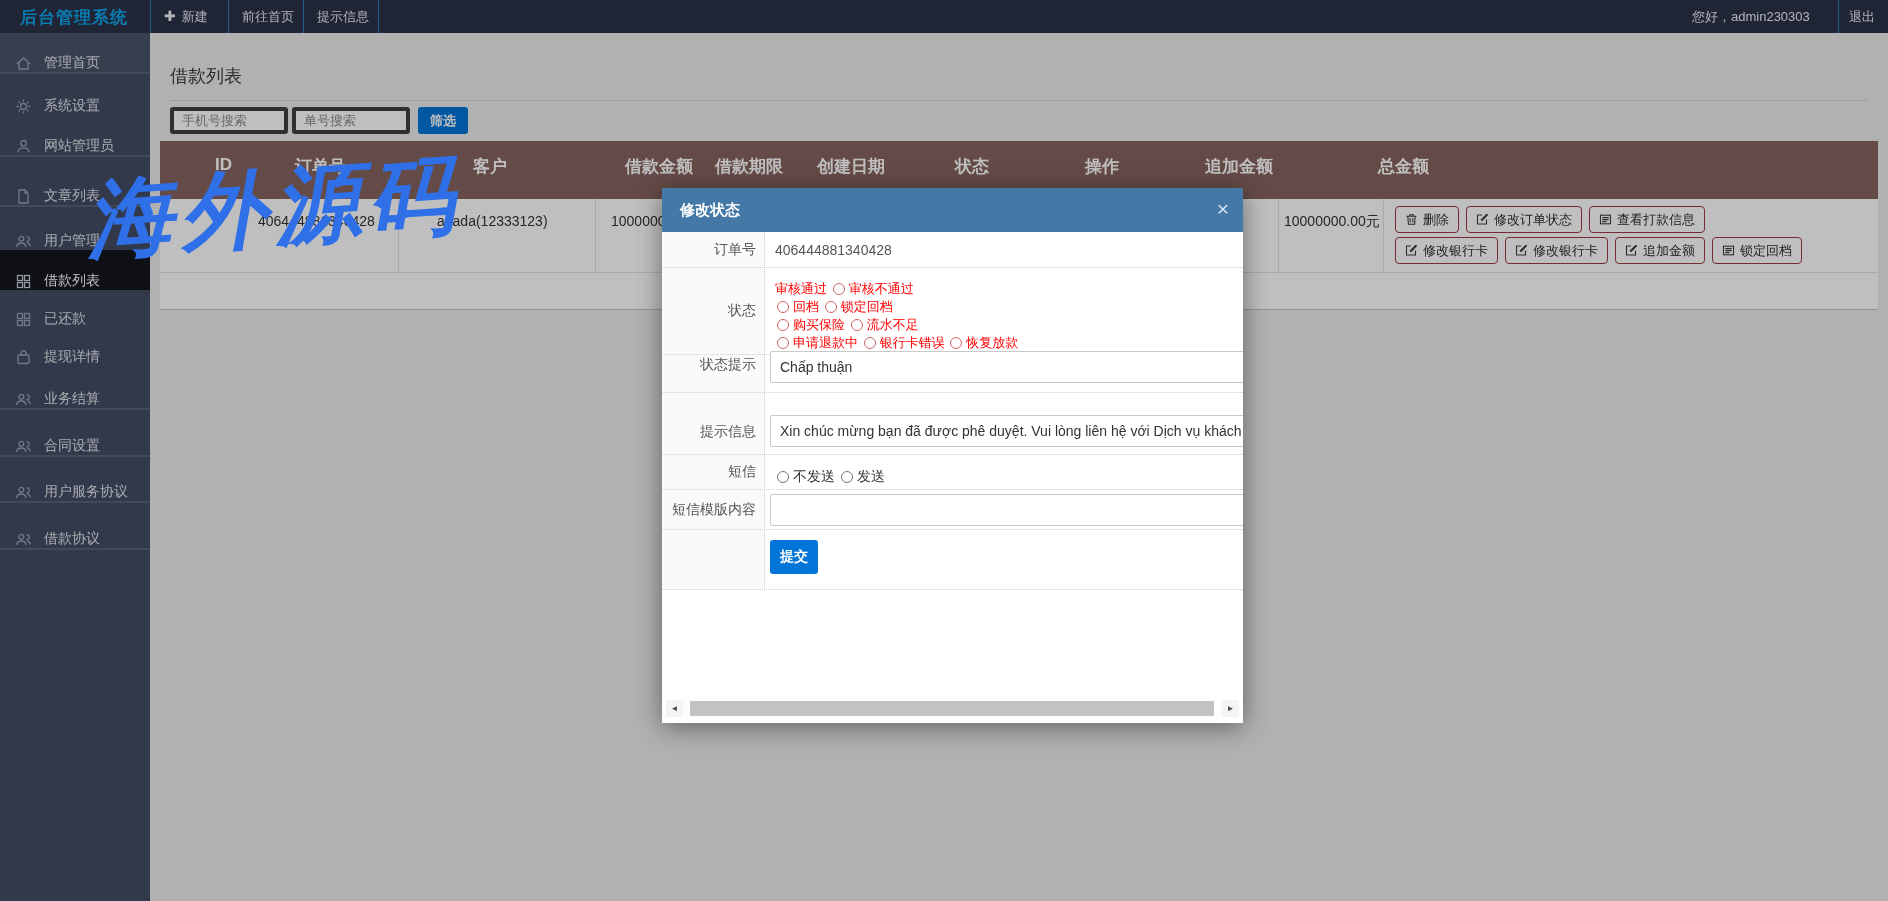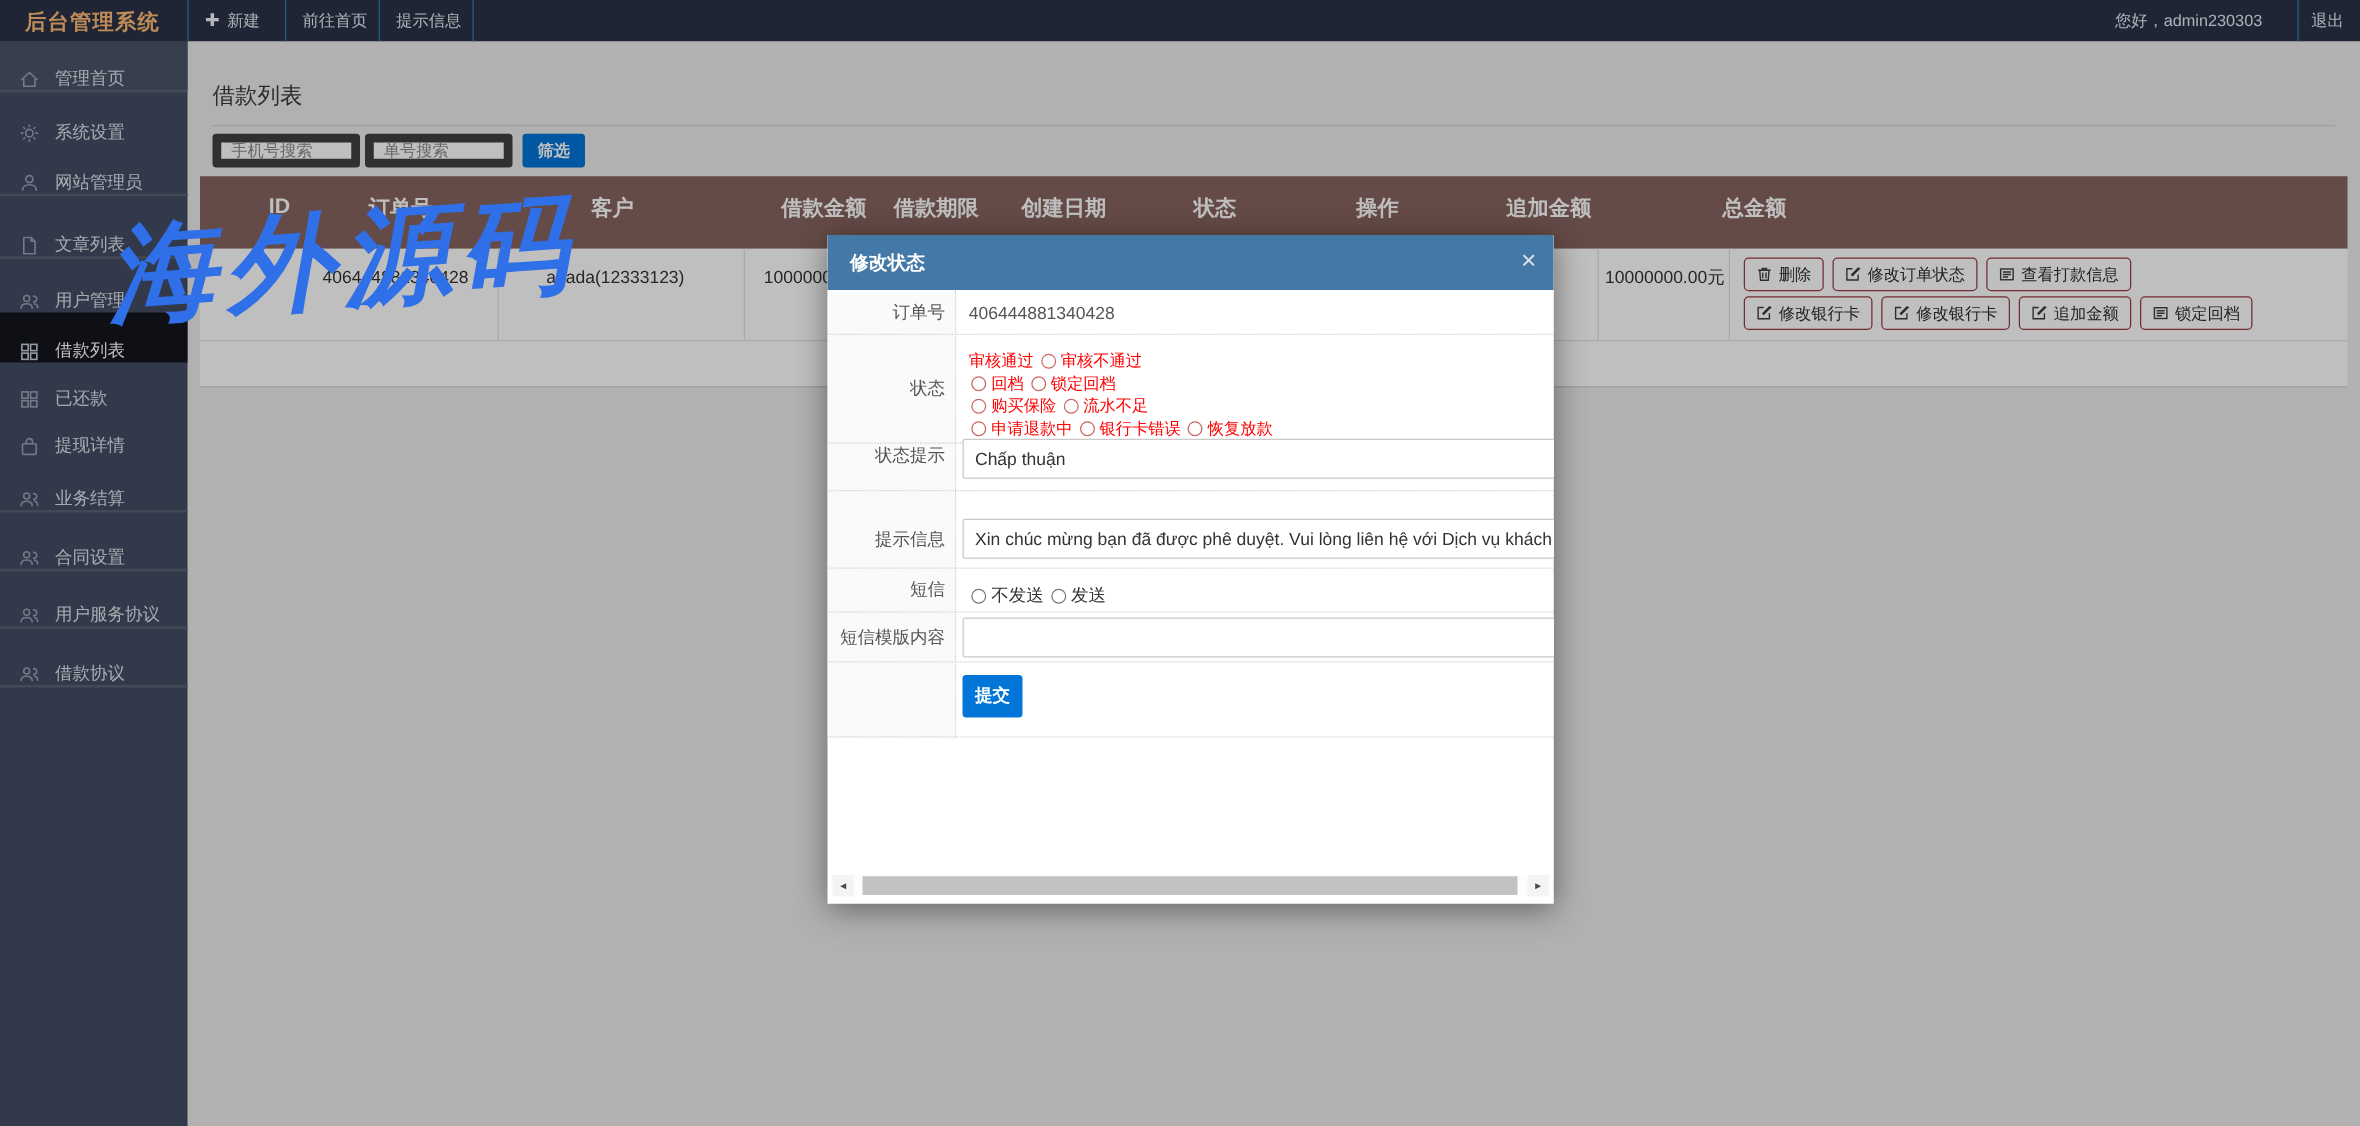--- a/index.html
+++ b/index.html
@@ -2,40 +2,40 @@
 <html><head>
 <meta charset="utf-8">
 <style>
   * { margin:0; padding:0; box-sizing:border-box; }
   html,body { width:1888px; height:901px; overflow:hidden; background:#ececec;
     font-family:"Liberation Sans","DejaVu Sans",sans-serif; }
   .screen { position:relative; width:1888px; height:901px; background:#ececec; }
 
   
   .topbar { position:absolute; left:0; top:0; width:1888px; height:33px; background:#2b3248; z-index:10; }
-  .brand { position:absolute; left:20px; top:6px; font-size:17px; font-weight:bold; color:#fdba74; letter-spacing:1px; }
+  .brand { position:absolute; left:20px; top:6px; font-size:17px; font-weight:bold; color:#0ea5e9; letter-spacing:1px; }
   .tb-sep { position:absolute; top:0; width:1px; height:33px; background:#2e7cb8; }
   .tb-item { position:absolute; top:0; height:33px; line-height:33px; color:#e7ebf2; font-size:13px; cursor:pointer; }
   .plus { font-weight:bold; font-size:14px; margin-right:6px; color:#f0f3f8; }
 
   
   .sidebar { position:absolute; left:0; top:33px; width:150px; height:868px; background:#434c63; z-index:9; }
   .si { position:absolute; left:0; width:150px; display:flex; align-items:flex-end; padding-left:15px; gap:12px;
         color:#dfe3ea; font-size:14px; cursor:pointer; }
   .si svg { flex:0 0 auto; color:#9aa3b5; }
   .si.first { background:#4a5368; }
   .si.active { background:#14161d; color:#ffffff; }
   .si.active svg { color:#c9ced8; }
   .side-sep { position:absolute; left:0; width:150px; height:2px; background:#5a6375; }
 
   
   .content { position:absolute; left:150px; top:33px; width:1738px; height:868px; background:#ececec; }
   .page-title { position:absolute; left:20px; top:31px; font-size:18px; color:#3a3a3a; }
   .title-rule { position:absolute; left:20px; top:67px; width:1698px; height:1px; background:#d5d5d5; }
-  .search-input { position:absolute; top:74px; width:118px; height:27px; border:7px solid #404040; border-radius:3px;
+  .search-input { position:absolute; top:74px; width:118px; height:27px; border:4px solid #404040; border-radius:3px;
         padding:0 8px; font-size:13px; color:#333; background:#fff; font-family:inherit; }
   .search-input::placeholder { color:#8a8a8a; }
   .btn-filter { position:absolute; left:268px; top:74px; width:50px; height:27px; background:#0275d8; color:#fff;
         border:none; border-radius:3px; font-size:13px; font-weight:bold; cursor:pointer; font-family:inherit; }
 
   
   .thead { position:absolute; left:10px; top:108px; width:1718px; height:58px; background:#87655f; }
   .th { position:absolute; top:14px; color:#ffffff; font-size:17px; font-weight:bold; }
   .tbody { position:absolute; left:10px; top:166px; width:1718px; height:111px; background:#ffffff; border-bottom:1px solid #c9c9c9; }
   .row-border { position:absolute; left:0; top:73px; width:1718px; height:1px; background:#e3e3e3; }

